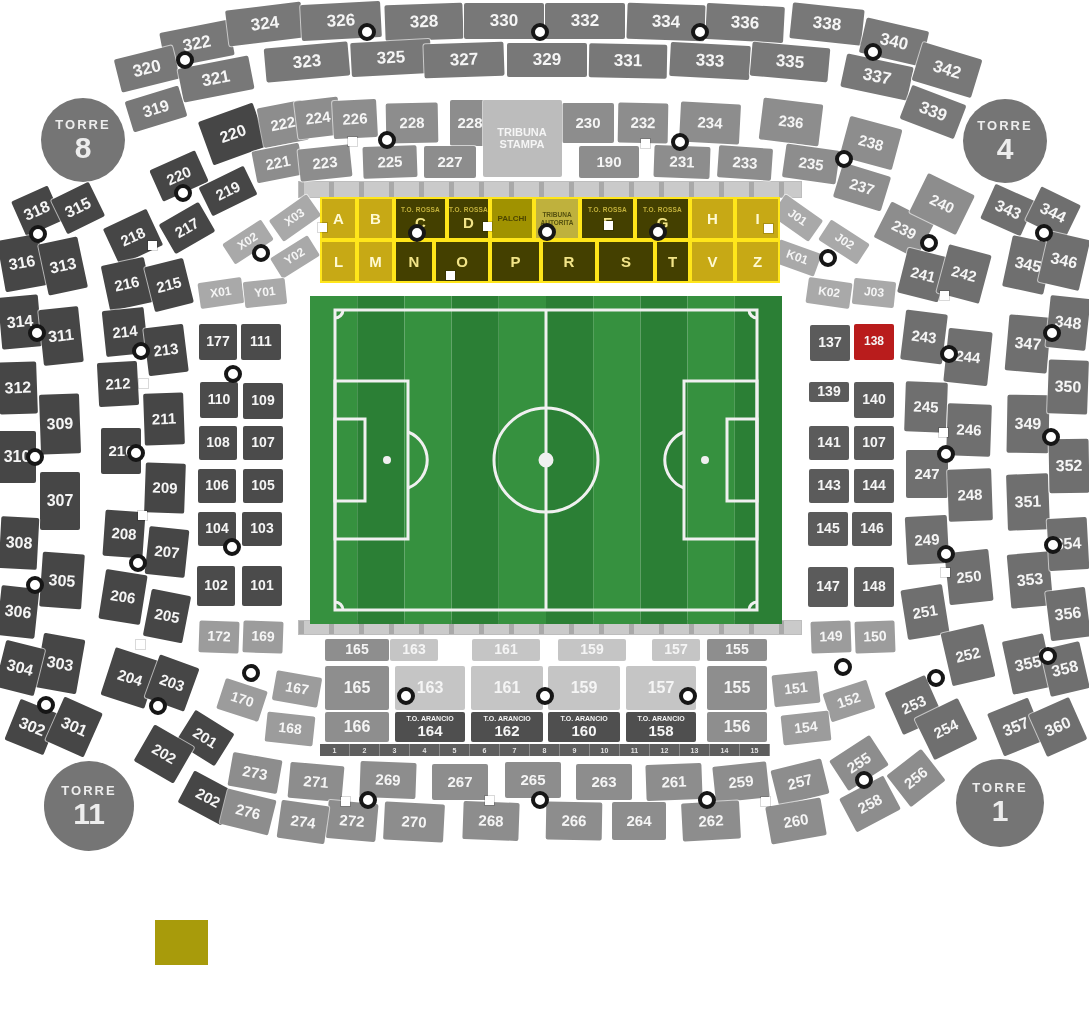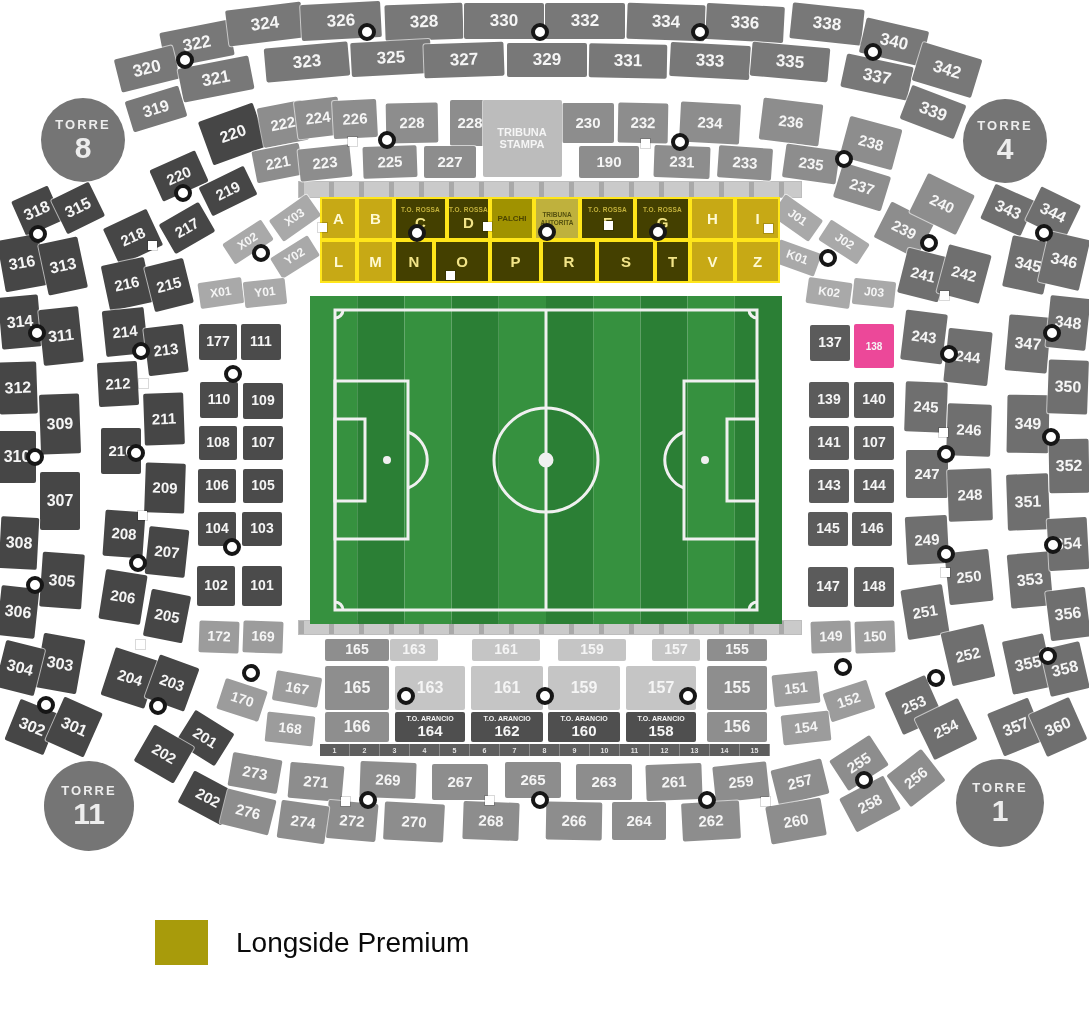--- a/index.html
+++ b/index.html
@@ -193,22 +193,22 @@
       <div class="sec" style="left: 243px; top: 383px; width: 40px; height: 36px; transform: rotate(0deg); font-size: 14px; background: rgb(75, 75, 75);">109</div>
       <div class="sec" style="left: 199px; top: 426px; width: 38px; height: 34px; transform: rotate(0deg); font-size: 14px; background: rgb(75, 75, 75);">108</div>
       <div class="sec" style="left: 243px; top: 426px; width: 40px; height: 34px; transform: rotate(0deg); font-size: 14px; background: rgb(75, 75, 75);">107</div>
       <div class="sec" style="left: 198px; top: 469px; width: 38px; height: 34px; transform: rotate(0deg); font-size: 14px; background: rgb(75, 75, 75);">106</div>
       <div class="sec" style="left: 243px; top: 469px; width: 40px; height: 34px; transform: rotate(0deg); font-size: 14px; background: rgb(75, 75, 75);">105</div>
       <div class="sec" style="left: 198px; top: 512px; width: 38px; height: 34px; transform: rotate(0deg); font-size: 14px; background: rgb(75, 75, 75);">104</div>
       <div class="sec" style="left: 242px; top: 512px; width: 40px; height: 34px; transform: rotate(0deg); font-size: 14px; background: rgb(75, 75, 75);">103</div>
       <div class="sec" style="left: 197px; top: 566px; width: 38px; height: 40px; transform: rotate(0deg); font-size: 14px; background: rgb(75, 75, 75);">102</div>
       <div class="sec" style="left: 242px; top: 566px; width: 40px; height: 40px; transform: rotate(0deg); font-size: 14px; background: rgb(75, 75, 75);">101</div>
       <div class="sec" style="left: 810px; top: 325px; width: 40px; height: 36px; transform: rotate(0deg); font-size: 14px; background: rgb(91, 91, 91);">137</div>
-      <div class="sec" style="left: 854px; top: 324px; width: 40px; height: 44px; transform: rotate(0deg); font-size: 10px; background: #ec4899;">138</div>
-      <div class="sec" style="left: 809px; top: 382px; width: 40px; height: 36px; transform: rotate(0deg); font-size: 14px; background: rgb(91, 91, 91);">139</div>
+      <div class="sec" style="left: 854px; top: 324px; width: 40px; height: 36px; transform: rotate(0deg); font-size: 12px; background: #b91c1c;">138</div>
+      <div class="sec" style="left: 809px; top: 382px; width: 40px; height: 20px; transform: rotate(0deg); font-size: 14px; background: rgb(91, 91, 91);">139</div>
       <div class="sec" style="left: 854px; top: 382px; width: 40px; height: 36px; transform: rotate(0deg); font-size: 14px; background: rgb(91, 91, 91);">140</div>
       <div class="sec" style="left: 809px; top: 426px; width: 40px; height: 34px; transform: rotate(0deg); font-size: 14px; background: rgb(91, 91, 91);">141</div>
       <div class="sec" style="left: 854px; top: 426px; width: 40px; height: 34px; transform: rotate(0deg); font-size: 14px; background: rgb(91, 91, 91);">107</div>
       <div class="sec" style="left: 809px; top: 469px; width: 40px; height: 34px; transform: rotate(0deg); font-size: 14px; background: rgb(91, 91, 91);">143</div>
       <div class="sec" style="left: 854px; top: 469px; width: 40px; height: 34px; transform: rotate(0deg); font-size: 14px; background: rgb(91, 91, 91);">144</div>
       <div class="sec" style="left: 808px; top: 512px; width: 40px; height: 34px; transform: rotate(0deg); font-size: 14px; background: rgb(91, 91, 91);">145</div>
       <div class="sec" style="left: 852px; top: 512px; width: 40px; height: 34px; transform: rotate(0deg); font-size: 14px; background: rgb(91, 91, 91);">146</div>
       <div class="sec" style="left: 808px; top: 567px; width: 40px; height: 40px; transform: rotate(0deg); font-size: 14px; background: rgb(91, 91, 91);">147</div>
       <div class="sec" style="left: 854px; top: 567px; width: 40px; height: 40px; transform: rotate(0deg); font-size: 14px; background: rgb(91, 91, 91);">148</div>
       <div class="sec" style="left: 272px; top: 205px; width: 46px; height: 26px; transform: rotate(-35deg); font-size: 12px; background: rgb(169, 169, 169);">X03</div>
@@ -402,15 +402,14 @@
       <span>10</span>
       <span>11</span>
       <span>12</span>
       <span>13</span>
       <span>14</span>
       <span>15</span>
     </div>
 
   <div id="legend">
     <div id="legend-swatch" style="background: rgb(168, 155, 11);"></div>
-    <div id="legend-label">Longside Premium</div>
   </div>
 </div>
 
 </body></html>

